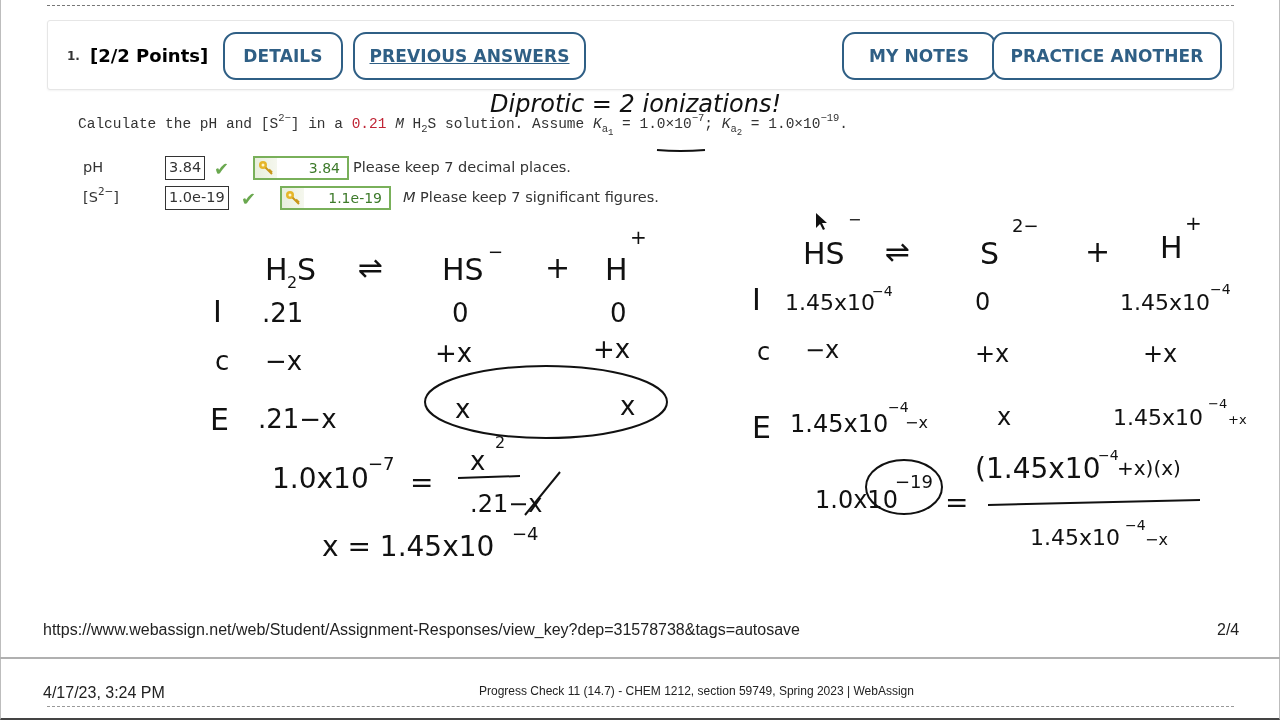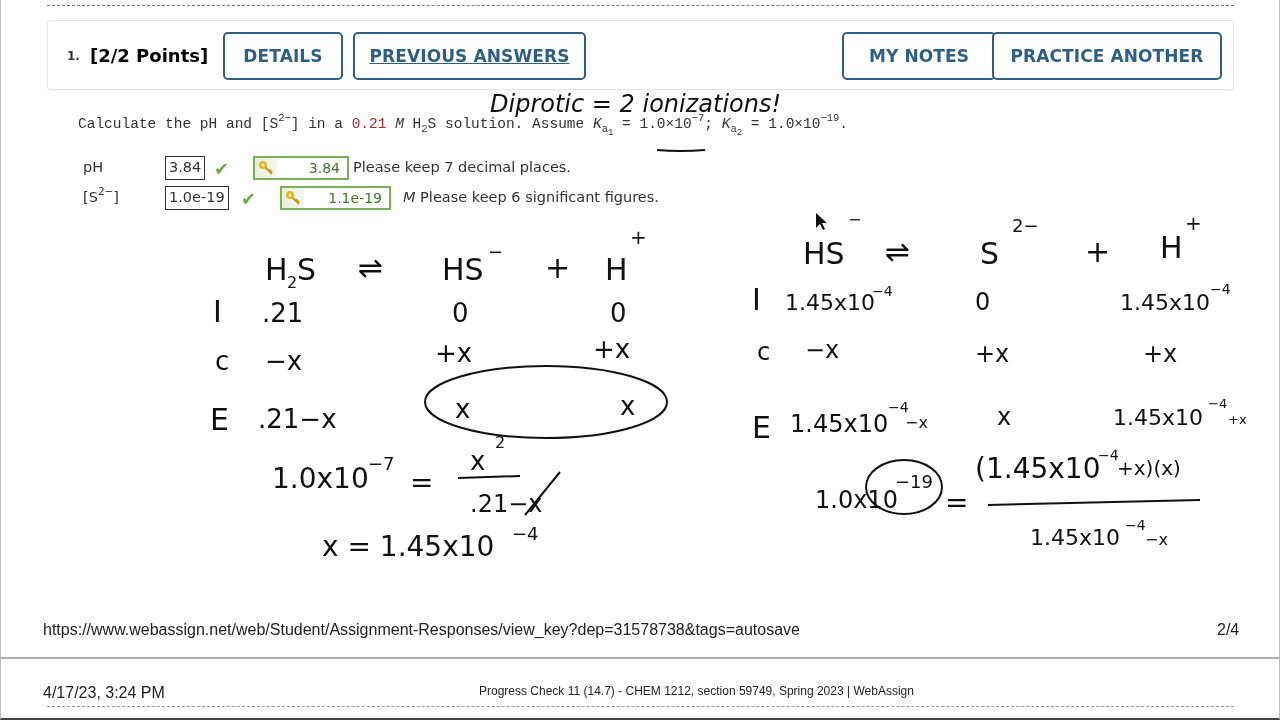--- a/index.html
+++ b/index.html
@@ -5,21 +5,21 @@
   * { box-sizing: border-box; margin: 0; padding: 0; }
   html, body { width: 1280px; height: 720px; overflow: hidden; background: #ffffff; }
   body { position: relative; font-family: "DejaVu Sans", sans-serif; color: #222; }
 
   .page-frame { position: absolute; left: 0; top: 0; width: 1280px; height: 720px; border-left: 1px solid #bdbdbd; border-right: 1px solid #bdbdbd; border-bottom: 2px solid #444; }
   .top-dash { position: absolute; left: 47px; top: 5px; width: 1187px; border-top: 1px dashed #777; }
 
   .question-header { position: absolute; left: 47px; top: 20px; width: 1187px; height: 70px; border: 1px solid #e6e6e6; border-radius: 3px; background: #fff; box-shadow: 0 1px 2px rgba(0,0,0,0.05); }
   .q-number { position: absolute; left: 19px; top: 28px; font-size: 12px; font-weight: bold; color: #333; }
   .q-points { position: absolute; left: 42px; top: 24px; font-size: 18px; font-weight: bold; color: #000000; }
-  .hdr-btn { position: absolute; top: 11px; height: 48px; border: 2px solid #2f5f85; border-radius: 5px; background: #fff; color: #2f5f85; font-family: "DejaVu Sans", sans-serif; font-size: 17px; font-weight: 600; display: flex; align-items: center; justify-content: center; letter-spacing: 0.1px; }
+  .hdr-btn { position: absolute; top: 11px; height: 48px; border: 2px solid #2f5f85; border-radius: 13px; background: #fff; color: #2f5f85; font-family: "DejaVu Sans", sans-serif; font-size: 17px; font-weight: 600; display: flex; align-items: center; justify-content: center; letter-spacing: 0.1px; }
 
   .question-text { position: absolute; left: 78px; top: 116px; font-family: Liberation Mono, monospace; font-size: 14.5px; color: #333; white-space: nowrap; }
   .question-text .red { color: #c02536; }
   .question-text i { font-style: italic; }
   .sub { font-size: 10.5px; position: relative; top: 4px; }
   .sup { font-size: 10.5px; position: relative; top: -7px; }
   .subsub { font-size: 9px; position: relative; top: 3px; }
 
   .ans-row { position: absolute; left: 83px; height: 24px; display: flex; align-items: center; font-size: 14.5px; color: #333; }
   .ans-label { position: absolute; left: 0; top: 3px; white-space: nowrap; }
@@ -84,21 +84,21 @@
   <div class="key-box" style="left:197px; width:111px;">
     <span class="key-icon">
       <svg width="16" height="16" viewBox="0 0 16 16">
           <circle cx="5" cy="5" r="4" fill="#e6b62a"></circle>
           <circle cx="5" cy="5" r="1.5" fill="#fff6cc"></circle>
           <path d="M7.5 7.5 L14 14 M11 11 L12.5 9.5 M12.5 12.5 L14 11" stroke="#c9961a" stroke-width="2" fill="none"></path>
         </svg>
     </span>
     <span class="key-val">1.1e-19</span>
   </div>
-  <span class="ans-hint" style="left:320px;"><i>M</i><span> Please keep 6 significant figures.</span></span>
+  <span class="ans-hint" style="left:320px;"><i>M</i><span> Please keep 7 significant figures.</span></span>
 </div>
 
 <svg class="ink" viewBox="0 0 1280 720">
   <g>
     <text x="490" y="112" font-size="24" font-style="italic">Diprotic = 2 ionizations!</text>
     <path d="M657 150 Q680 152 705 150" stroke="#111" stroke-width="2" fill="none"></path>
   </g>
 
   <g font-size="30">
     <text x="265" y="280">H</text>

